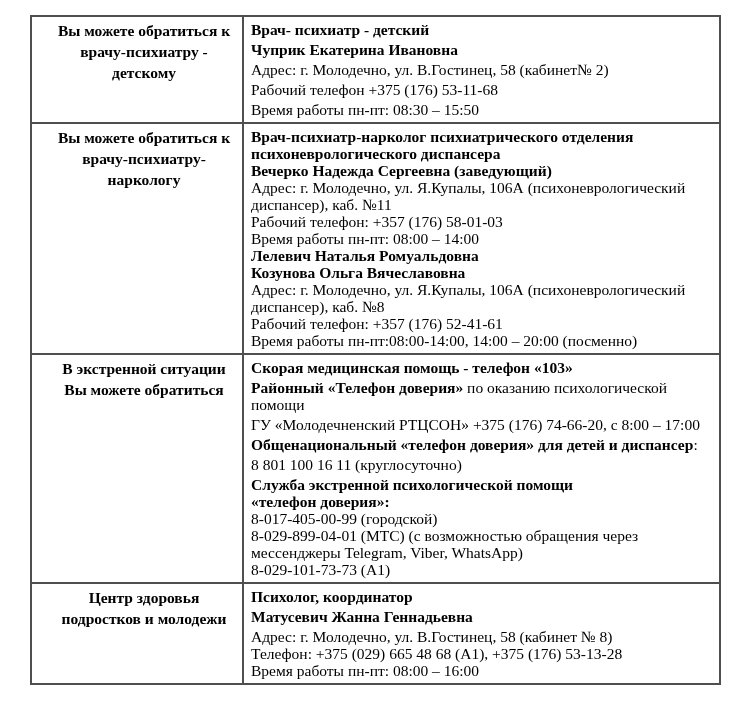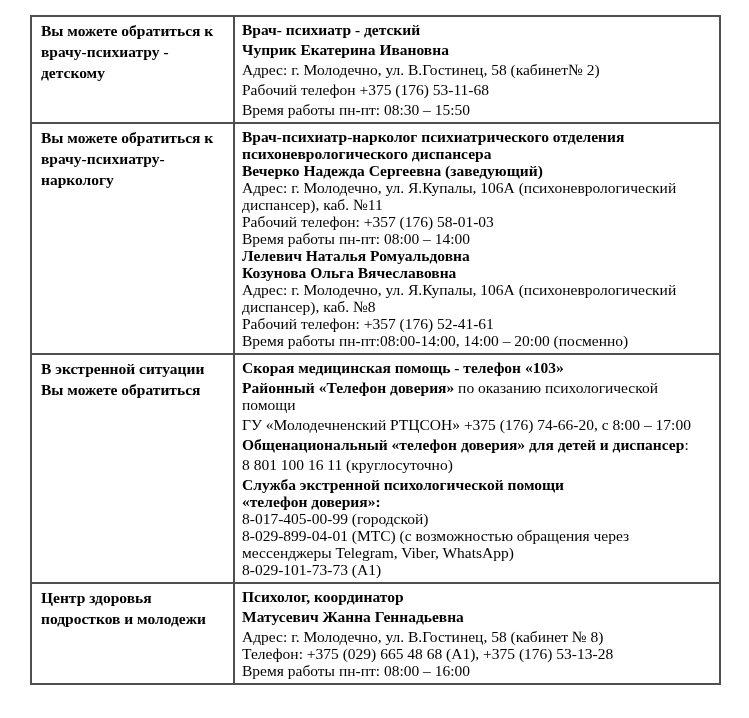--- a/index.html
+++ b/index.html
@@ -27,25 +27,25 @@
     margin-left: 30px;
     margin-top: 3px;
     width: 691px;
   }
   table.help-table td {
     border: 2px solid var(--border-color, #4f4f4f);
     vertical-align: top;
   }
   td.left-cell {
     width: 188px;
-    text-align: left;
+    text-align: center;
     font-weight: bold;
     font-size: 15.5px;
     line-height: 21px;
-    padding: 3px 4px 3px 9px;
+    padding: 3px 4px 3px 18px;
   }
   td.right-cell {
     font-size: 15.5px;
     line-height: 17px;
     padding: 4px 6px 4px 7px;
     margin-left: 7px;
   }
   .para { margin: 0; }
   .para.spaced { margin-bottom: 3px; }
   .b { font-weight: bold; }

